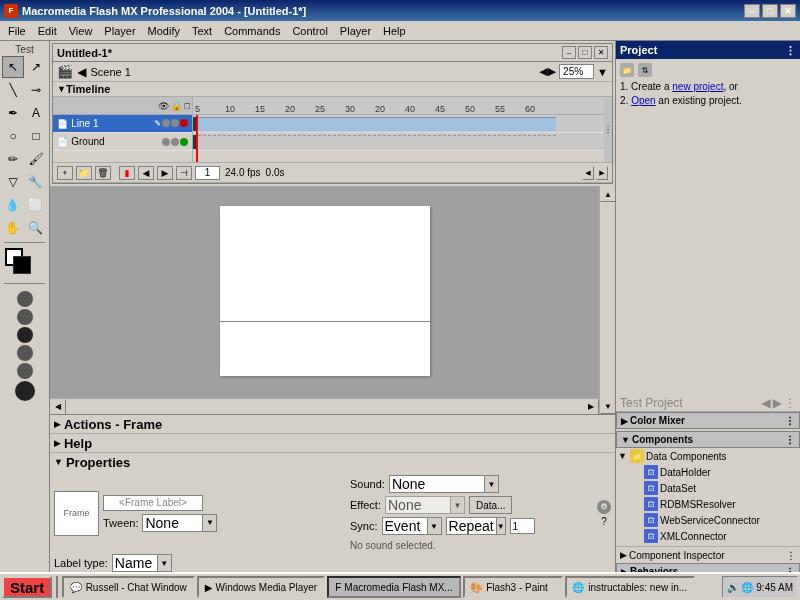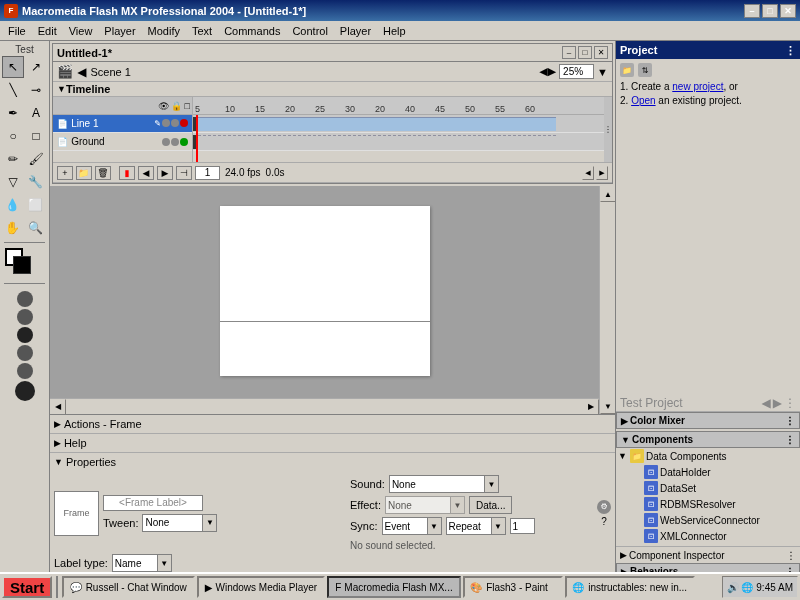--- a/index.html
+++ b/index.html
@@ -181,30 +181,30 @@
     .panel-header {
       background: #d4d0c8;
       display: flex;
       align-items: center;
       padding: 2px 4px;
       cursor: pointer;
       gap: 3px;
       height: 18px;
     }
     .panel-toggle { font-size: 9px; }
-    .panel-title { font-size: 11px; font-weight: normal; }
+    .panel-title { font-size: 13px; font-weight: bold; }
 
     
     .properties-panel { background: #d4d0c8; padding: 4px; }
     .props-row { display: flex; align-items: center; gap: 4px; margin-bottom: 3px; }
     .prop-input { height: 16px; border: 1px solid #808080; background: white; font-size: 10px; padding: 0 2px; }
     .frame-preview { width: 45px; height: 45px; background: white; border: 1px solid #808080; display: flex; align-items: center; justify-content: center; font-size: 9px; text-align: center; }
     .frame-label-box { width: 100px; height: 16px; border: 1px solid #808080; background: white; text-align: right; font-size: 10px; color: #888; display: flex; align-items: center; justify-content: center; }
     .select-box { display: flex; align-items: center; height: 18px; background: white; border: 1px solid #808080; min-width: 60px; position: relative; }
-    .select-box-text { flex: 1; padding: 0 2px; font-size: 10px; }
+    .select-box-text { flex: 1; padding: 0 2px; font-size: 14px; }
     .select-box-arrow { width: 14px; height: 100%; background: #d4d0c8; border-left: 1px solid #808080; display: flex; align-items: center; justify-content: center; font-size: 8px; }
     .edit-btn { padding: 1px 6px; background: #d4d0c8; border: 1px solid #808080; font-size: 10px; cursor: pointer; height: 18px; }
     .no-sound-text { font-size: 10px; color: #555; margin-top: 2px; }
     .gear-icon-small { width: 14px; height: 14px; background: #888; border-radius: 50%; display: flex; align-items: center; justify-content: center; font-size: 8px; color: white; }
 
     
     .right-panel {
       width: 185px;
       background: #d4d0c8;
       border-left: 1px solid #808080;

